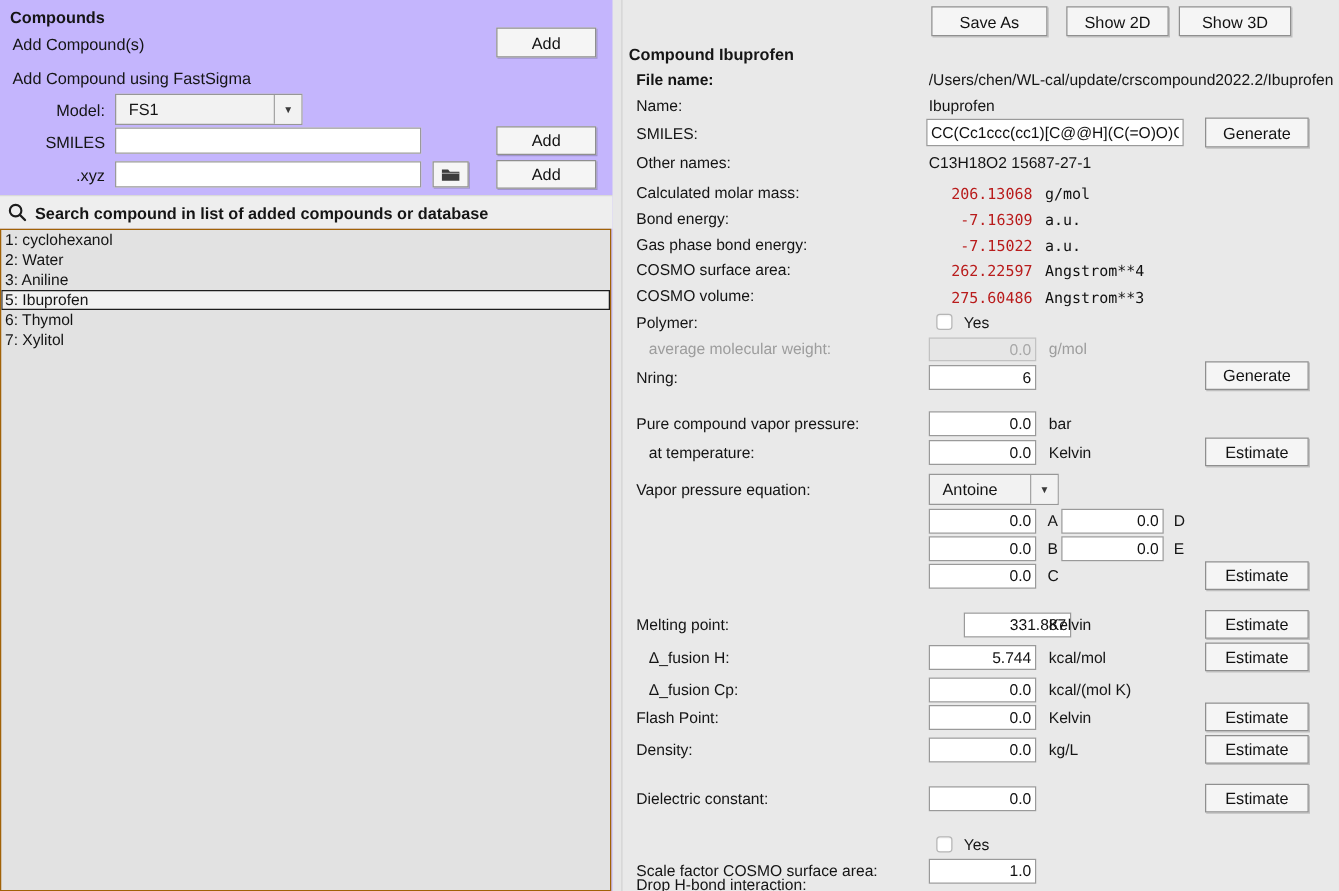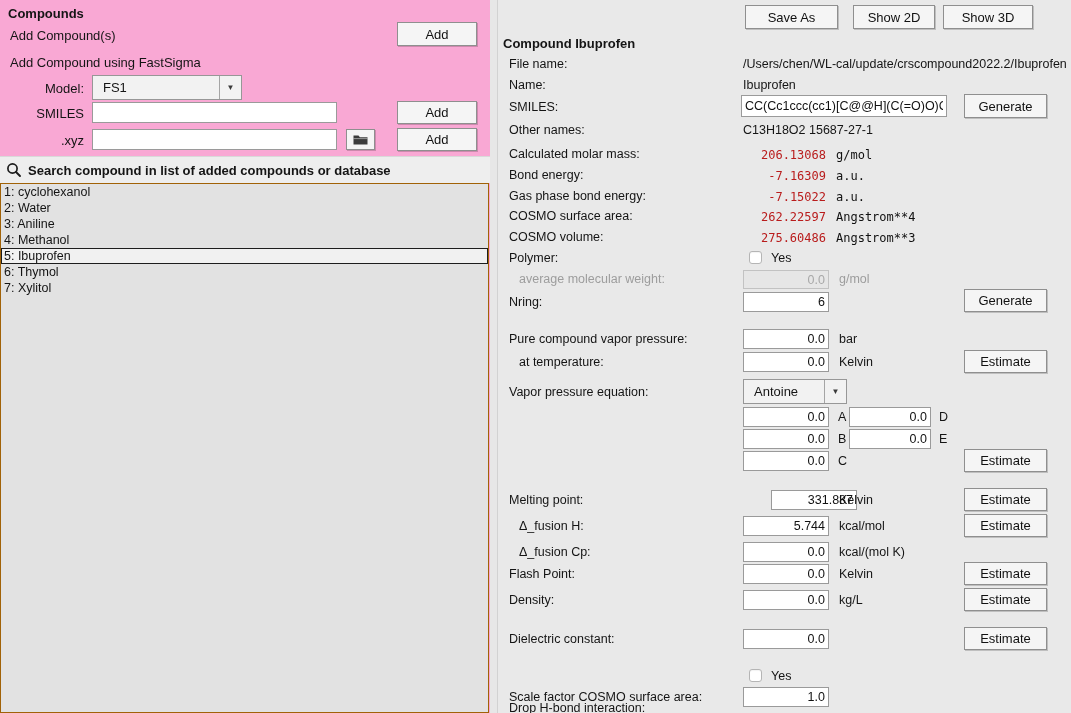--- a/index.html
+++ b/index.html
@@ -4,21 +4,21 @@
 <style>
   * { margin:0; padding:0; box-sizing:border-box; }
   html,body { width:1071px; height:713px; overflow:hidden; }
   body {
     font-family:"Liberation Sans", sans-serif;
     font-size:12.5px; color:#151515;
     background:#e7e7e7;
     position:relative;
   }
   .panel { position:absolute; top:0; bottom:0; }
-  #left-panel  { left:0; width:490px; background:#f9a8d4; }
+  #left-panel  { left:0; width:490px; background:#c4b5fd; }
   #right-panel { left:497px; width:574px; background:#e9e9e9; border-left:1px solid #d2d2d2; }
   .abs { position:absolute; white-space:nowrap; }
   .bold { font-weight:bold; }
   .lbl { color:#141414; }
   .lbl-dim { color:#9d9d9d; }
   .btn {
     position:absolute;
     background:#f5f5f5;
     border:1px solid #8f8f8f;
     box-shadow:1px 1px 0 rgba(0,0,0,0.18);
@@ -129,36 +129,35 @@
         <line x1="10" y1="10" x2="14" y2="14" stroke="#1c1c1c" stroke-width="1.9" stroke-linecap="round"></line>
       </svg>
     </span>
     <span class="abs bold" style="left:28px; top:6px; font-size:13px;">Search compound in list of added compounds or database</span>
   </div>
 
   <div id="compound-list">
     <div class="list-item">1: cyclohexanol</div>
     <div class="list-item">2: Water</div>
     <div class="list-item">3: Aniline</div>
-    <div class="list-item">4: Methanol</div>
     <div class="list-item selected">5: Ibuprofen</div>
     <div class="list-item">6: Thymol</div>
     <div class="list-item">7: Xylitol</div>
   </div>
 </div>
 
 <div id="right-panel" class="panel">
 
   <button class="btn" style="left:247px; top:5px; width:93px; height:24px;">Save As</button>
   <button class="btn" style="left:355px; top:5px; width:82px; height:24px;">Show 2D</button>
   <button class="btn" style="left:445px; top:5px; width:90px; height:24px;">Show 3D</button>
 
   <div class="abs bold" style="left:5px; top:36px; font-size:13px;">Compound Ibuprofen</div>
 
-  <div class="abs lbl" style="left:11px; top:57px;">File name:</div>
+  <div class="abs lbl" style="left:11px; top:57px;font-weight:bold;">File name:</div>
   <div class="abs clip" style="left:245px; top:57px; right:0;">/Users/chen/WL-cal/update/crscompound2022.2/Ibuprofen</div>
 
   <div class="abs lbl" style="left:11px; top:78px;">Name:</div>
   <div class="abs" style="left:245px; top:78px;">Ibuprofen</div>
 
   <div class="abs lbl" style="left:11px; top:100px;">SMILES:</div>
   <input class="field" style="left: 243px; top: 95px; width: 206px; height: 22px;" value="CC(Cc1ccc(cc1)[C@@H](C(=O)O)C">
   <button class="btn" style="left:466px; top:94px; width:83px; height:24px;">Generate</button>
 
   <div class="abs lbl" style="left:11px; top:123px;">Other names:</div>

